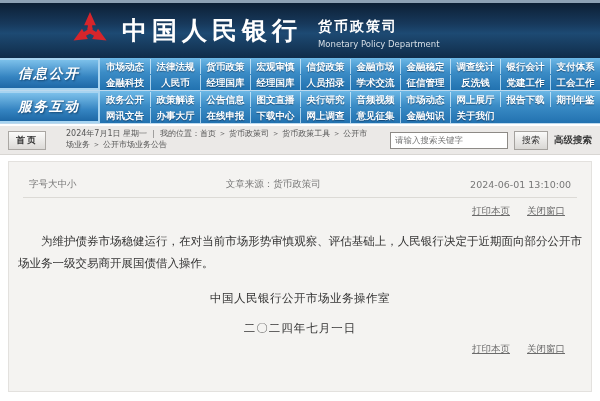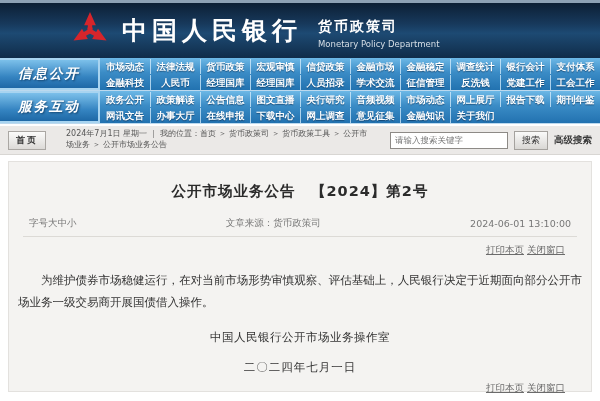--- a/index.html
+++ b/index.html
@@ -47,21 +47,21 @@
 
   
   .content { margin:6px 8px 0; height:231px; background:#f4f3f1; border:1px solid #e3e1de; }
   .art-title { text-align:center; font-size:14.5px; font-weight:bold; color:#2b2b2b; padding-top:20px;
     letter-spacing:1px; }
   .meta-row { display:flex; justify-content:space-between; align-items:center; margin:16px 14px 0;
     padding:0 6px 6px; border-bottom:1px solid #dcdad6; font-size:9.5px; color:#777; }
   .meta-left { display:flex; align-items:center; }
   .fs-opt { cursor:pointer; color:#777; }
   .links-row { text-align:right; padding:7px 26px 0; font-size:9.5px; }
-  .links-row .plink { color:#6b6b6b; text-decoration:underline; cursor:pointer; }
+  .links-row .plink { color:#6b6b6b; text-decoration:underline; cursor:pointer; margin-left:14px; }
   .art-body { margin:12px 9px 0; font-size:11.5px; color:#333; line-height:1.95; text-indent:2em;
     text-align:justify; }
   .art-sign { text-align:center; font-size:11.5px; color:#333; margin-top:16px; letter-spacing:.5px; }
   .art-date { text-align:center; font-size:11.5px; color:#333; margin-top:15px; letter-spacing:1px; }
 </style>
 </head>
 <body>
 
 <div class="masthead">
   <svg class="logo-svg" viewBox="-30 -30 60 60">
@@ -147,21 +147,20 @@
   <button class="home-btn">首页</button>
   <div class="crumb-text">2024年7月1日 星期一 ｜ 我的位置：首页 ＞ 货币政策司 ＞ 货币政策工具 ＞ 公开市场业务 ＞ 公开市场业务公告</div>
   <div class="search-wrap">
     <input class="search-input" placeholder="请输入搜索关键字" style="">
     <button class="search-btn">搜索</button>
     <span class="adv-link">高级搜索</span>
   </div>
 </div>
 
 <div class="content">
-  <div class="art-title">公开市场业务公告　【2024】第2号</div>
 
   <div class="meta-row">
     <div class="meta-left">
       <span>字号</span>
       <span class="fs-opt">大</span>
       <span class="fs-opt">中</span>
       <span class="fs-opt">小</span>
     </div>
     <div>文章来源：货币政策司</div>
     <div>2024-06-01 13:10:00</div>

